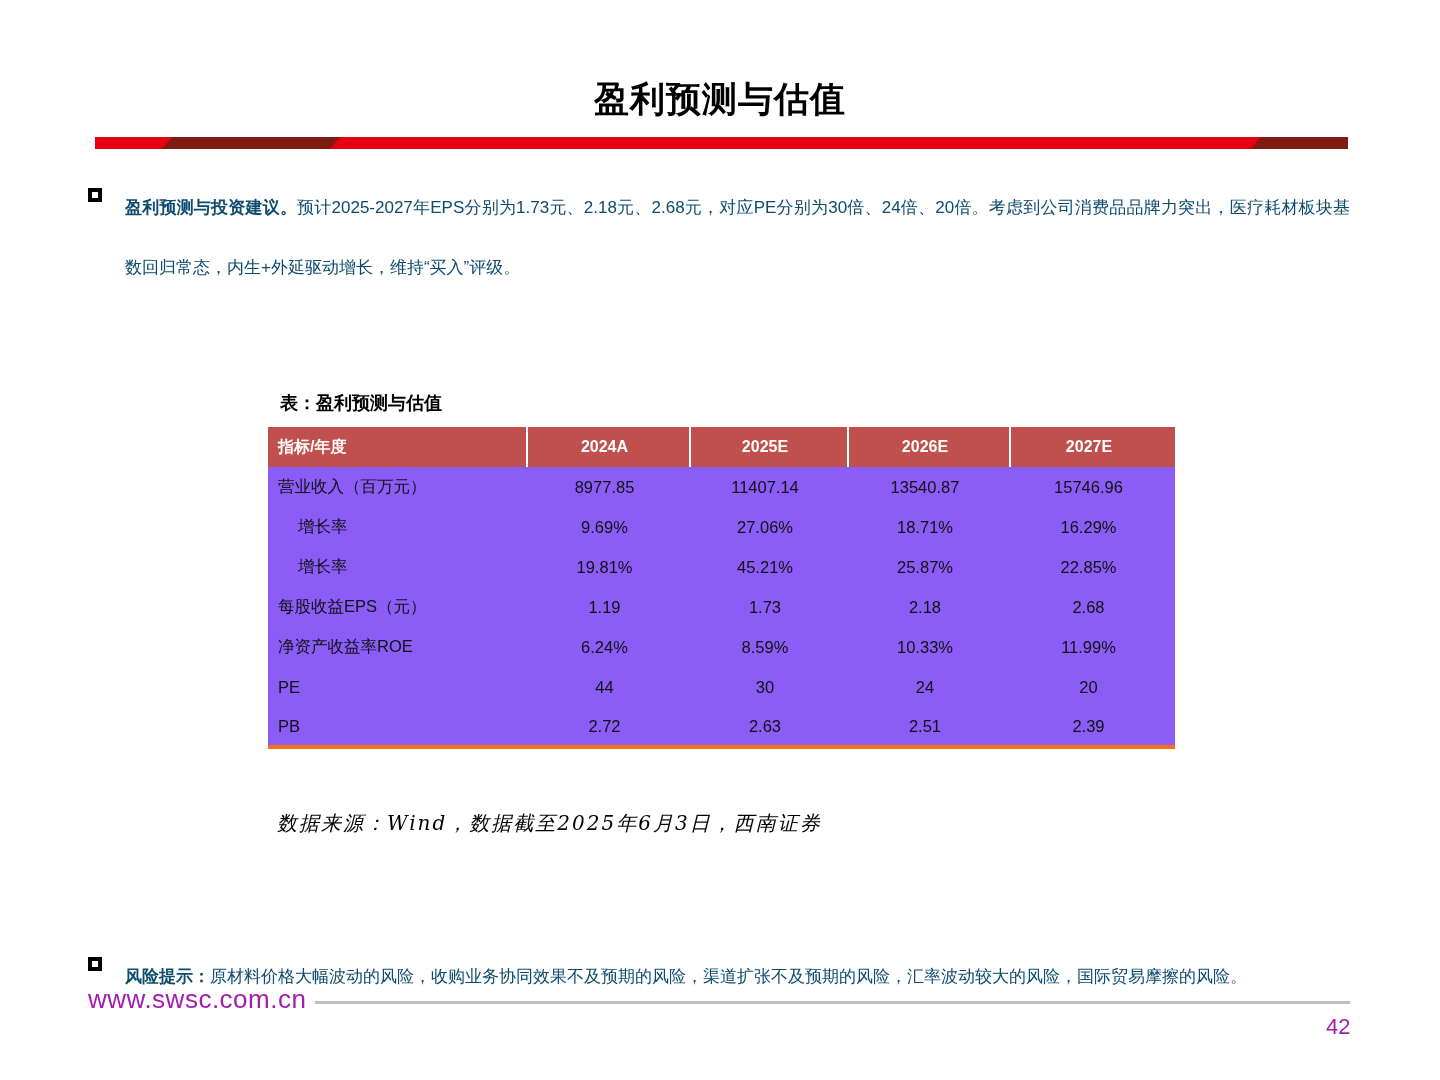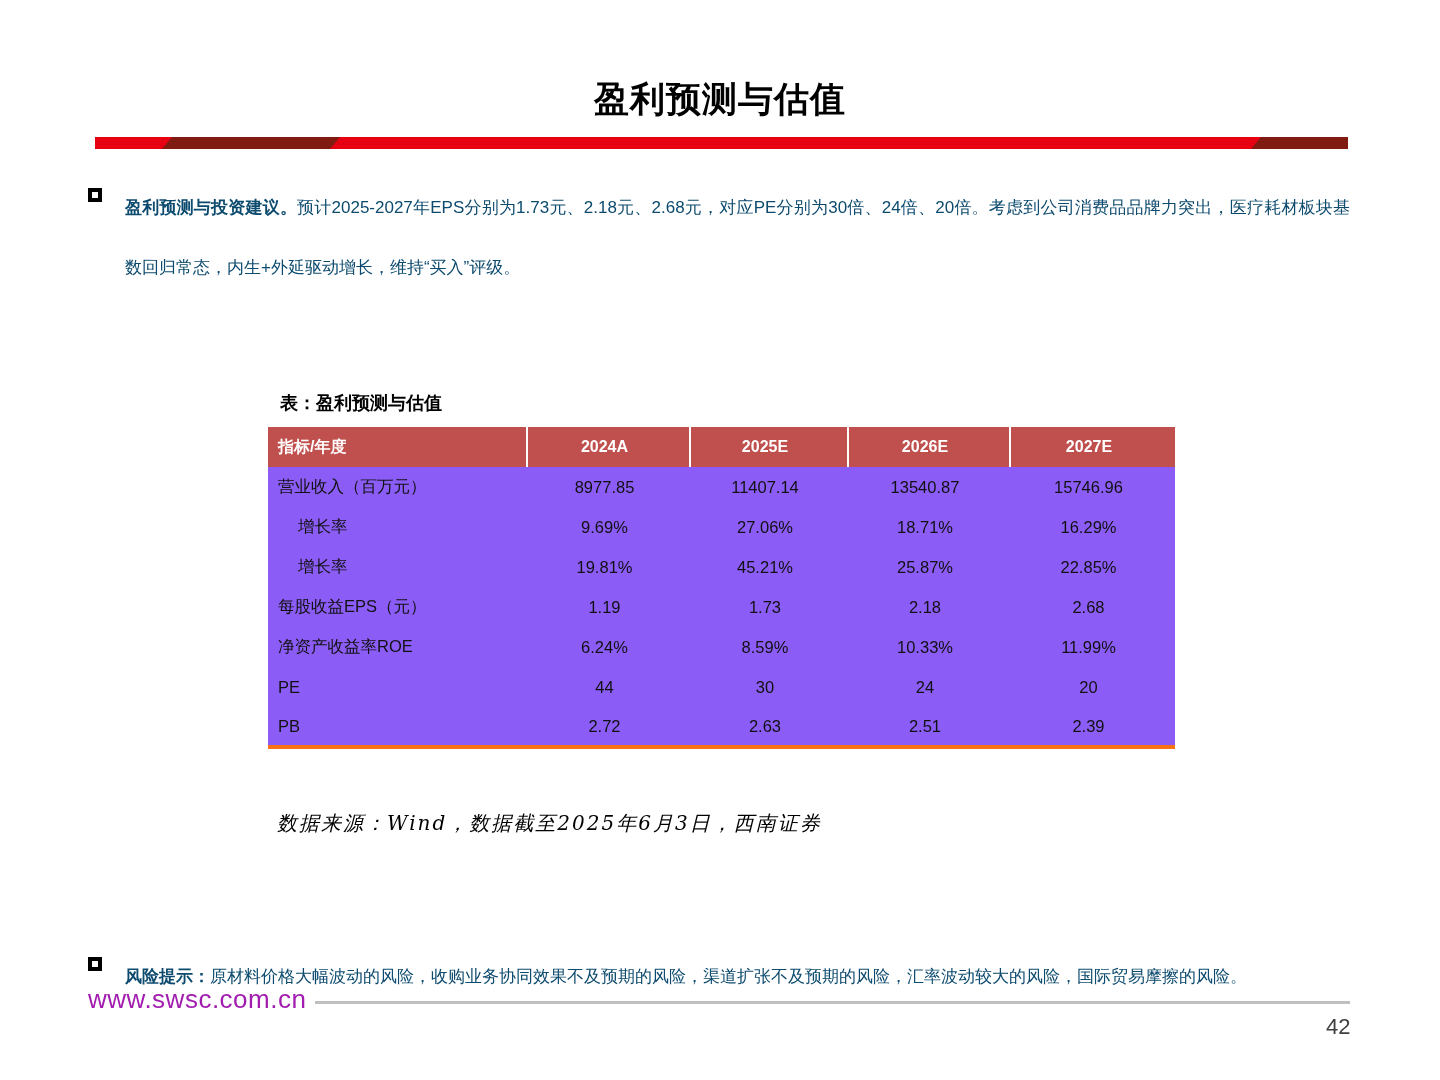--- a/index.html
+++ b/index.html
@@ -72,21 +72,21 @@
   .footer-url{
     position:absolute; left:88px; top:984px;
     font-size:26px; color:#a21caf; letter-spacing:0.5px;
   }
   .footer-line{
     position:absolute; left:315px; top:1001px; width:1035px; height:3px;
     background:#BFBFBF;
   }
   .page-number{
     position:absolute; left:1326px; top:1014px;
-    font-size:22px; color:#404040;
+    font-size:22px; color:#a21caf;
   }
 </style>
 </head>
 <body>
 
 <div class="slide-title">盈利预测与估值</div>
 
 <div class="title-bar">
   <div class="maroon-left"></div>
   <div class="maroon-right"></div>

